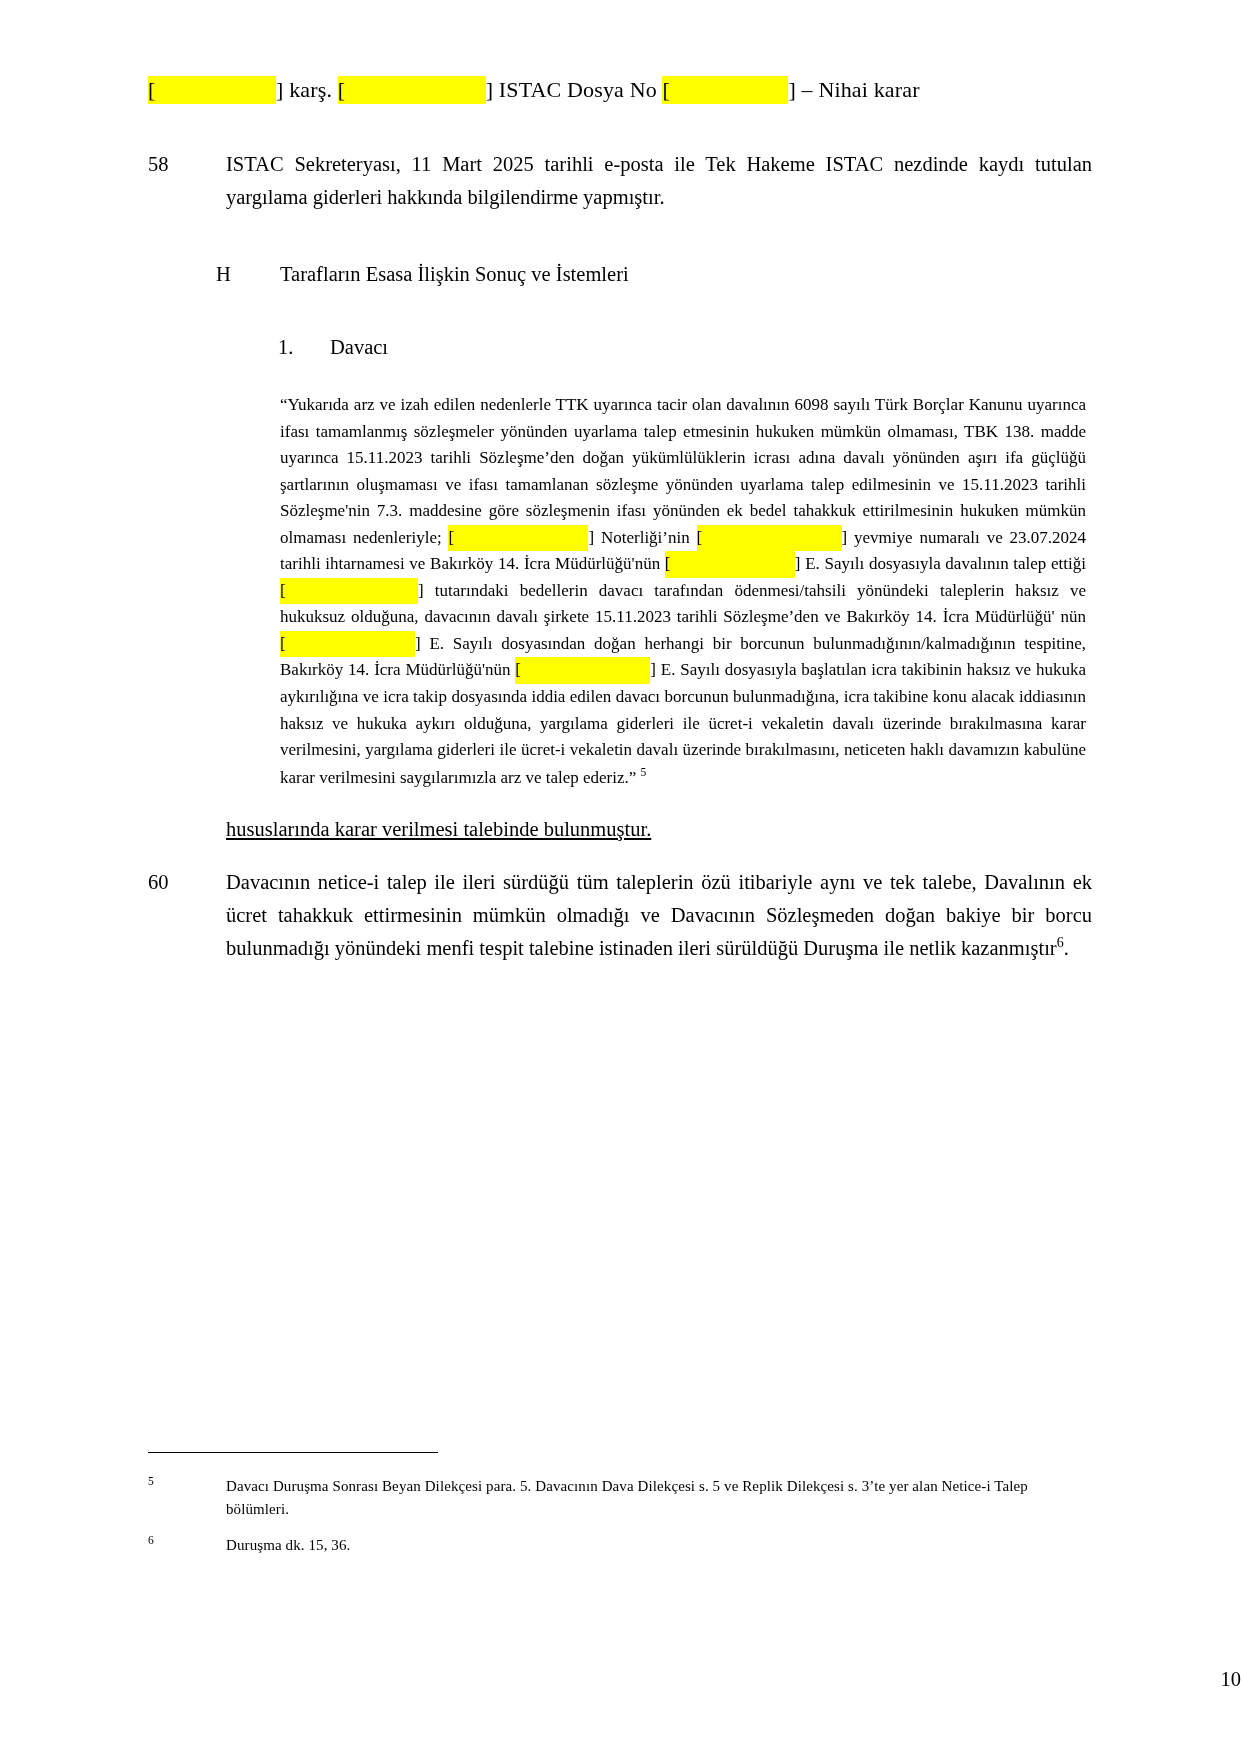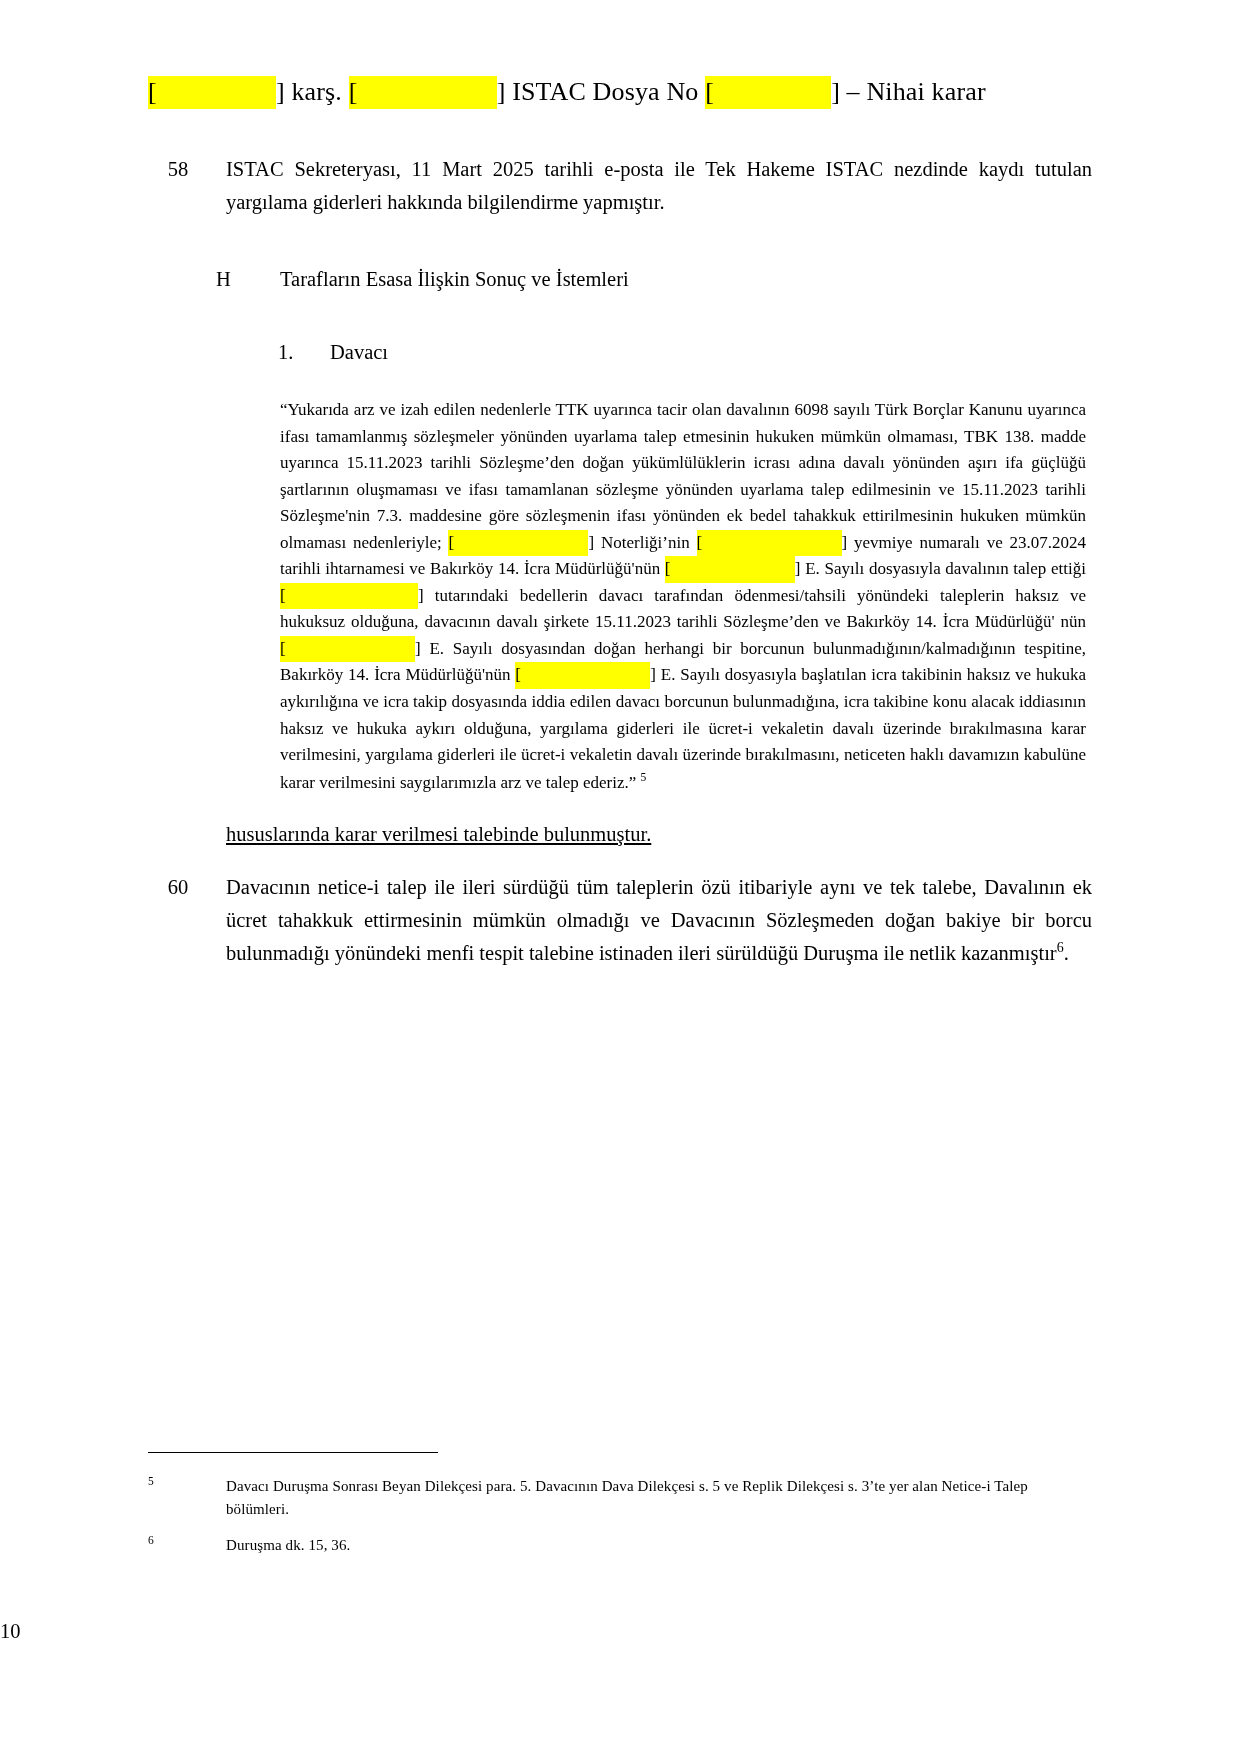--- a/index.html
+++ b/index.html
@@ -24,21 +24,21 @@
   .content {
     position: absolute;
     left: 148px;
     top: 0;
     width: 944px;
   }
 
   
   .doc-header {
     margin-top: 76px;
-    font-size: 26px;
+    font-size: 22px;
     line-height: 1.25;
     letter-spacing: 0.15px;
     white-space: nowrap;
   }
 
   
   .redact {
     background: #ffff00;
     display: inline-block;
     text-align: left;
@@ -61,21 +61,21 @@
     font-size: 20.5px;
     line-height: 1.62;
     text-align: justify;
     margin-top: 44px;
   }
   .num-para .pnum {
     position: absolute;
     left: 0;
     top: 0;
     width: 60px;
-    text-align: center;
+    text-align: left;
     font-size: 20.5px;
   }
 
   
   .head-letter {
     position: relative;
     padding-left: 132px;
     margin-top: 44px;
     font-size: 20.5px;
     line-height: 1.62;
@@ -157,22 +157,22 @@
     left: 0;
     top: -2px;
     font-size: 11.5px;
   }
 
   
   .page-number {
     position: absolute;
     left: 0;
     right: 0;
-    top: 1620px;
-    text-align: left;
+    top: 1668px;
+    text-align: right;
     font-size: 20.5px;
   }
 </style>
 </head>
 <body>
 
 <div class="page">
 
   <div class="content">
 

